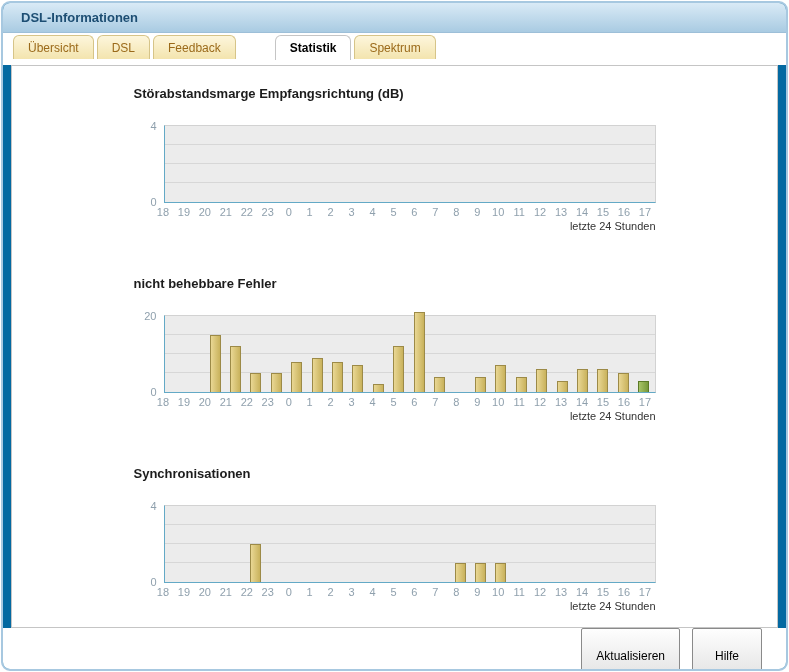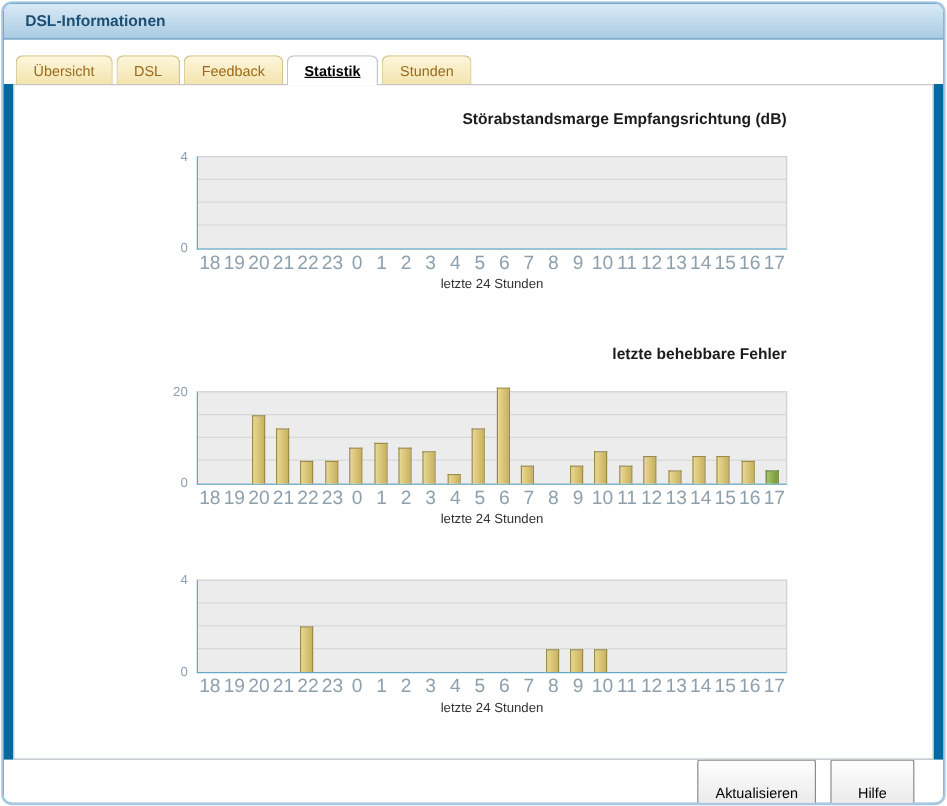--- a/index.html
+++ b/index.html
@@ -11,63 +11,63 @@
     display:flex; flex-direction:column;
   }
   .titlebar {
     height:30px; flex:0 0 30px;
     background:linear-gradient(#d9eaf6,#a9cbe2);
     border-bottom:1px solid #9dbfd8;
     display:flex; align-items:center; padding:0 18px;
     font-size:13px; font-weight:bold; color:#1d4e73;
   }
   .tabbar {
-    display:flex; gap:3px; padding:13px 0 0 10px; background:#fff;
+    display:flex; gap:3px; padding:2px 0 0 10px; background:#fff;
     position:relative; z-index:2; flex:0 0 32px; align-items:flex-start;
   }
   .tab {
     padding:5px 14px 4px; font-size:12px; color:#9b6a1a;
     background:linear-gradient(#fdf6dc,#f3e4ae);
     border:1px solid #d6c488; border-bottom:none;
     border-radius:6px 6px 0 0; cursor:pointer; white-space:nowrap;
   }
   .tab.active {
-    background:#fff; color:#000; font-weight:bold; text-decoration:underline;
-    border-color:#c5c5c5; position:relative; margin-bottom:-1px; padding-bottom:5px;
+    background:#fff; color:#000; font-weight:bold; 
+    border-color:#c5c5c5; position:relative; margin-bottom:-1px; padding-bottom:5px;margin-left:36px;
   }
   .content {
     margin:0 8px; border:1px solid #c5c5c5; background:#fff;
     flex:0 0 563px; height:563px; overflow:hidden; padding-top:20px;
     position:relative; z-index:1;
   }
   .chart-block { width:522px; margin:0 auto 44px; }
-  .chart-title { text-align:right; font-size:13px; font-weight:bold; color:#1c1c1c; margin-bottom:24px; }
+  .chart-title { text-align:left; font-size:13px; font-weight:bold; color:#1c1c1c; margin-bottom:24px; }
   .chart-row { display:flex; }
   .y-axis { width:30px; position:relative; font-size:11px; color:#8fa0ad; flex:0 0 30px; }
   .y-top { position:absolute; top:-5px; right:7px; }
   .y-bottom { position:absolute; bottom:-5px; right:7px; }
   .plot {
     position:relative; flex:1; height:78px;
     background:#ececec;
     border-top:1px solid #d2d2d2; border-right:1px solid #d2d2d2;
     border-left:1px solid #63a9c6; border-bottom:1px solid #63a9c6;
   }
   .gridline { position:absolute; left:0; right:0; height:1px; background:#d7d7d7; }
   .bar {
     position:absolute; bottom:0; width:11px;
     background:linear-gradient(to right,#e9d794,#c9b25c);
     border:1px solid #9c8a47; border-bottom:none;
   }
   .bar.current {
     background:linear-gradient(to right,#a8c468,#76983a);
     border-color:#5b7a27;
   }
-  .x-labels { display:flex; margin-left:31px; font-size:16px; color:#8fa0ad; margin-top:3px;justify-content:flex-end; }
+  .x-labels { display:flex; margin-left:19px; font-size:11px; color:#8fa0ad; margin-top:3px; }
   .x-labels span { flex:1; text-align:center; }
-  .chart-footer { margin-left:31px; text-align:center; font-size:11px; color:#333; margin-top:2px; }
+  .chart-footer { margin-left:31px; text-align:right; font-size:11px; color:#333; margin-top:2px; }
   .footer {
     flex:1; display:flex; align-items:center; justify-content:flex-end;
     gap:12px; padding:0 24px; background:#fff;
   }
   .btn {
     font-family:"Liberation Sans",sans-serif; font-size:12px; color:#000;
     padding:20px 14px; background:linear-gradient(#fefefe,#e0e0e0);
     border:1px solid #8a8a8a; border-radius:2px; cursor:pointer; min-width:70px;
   }
   .bottom-strip { flex:0 0 13px; height:13px; background:linear-gradient(#5d92be,#3a6f9f); }
@@ -78,21 +78,21 @@
 <div class="window">
   <div class="titlebar">
     <span>DSL-Informationen</span>
   </div>
 
   <div class="tabbar">
       <div class="tab">Übersicht</div>
       <div class="tab">DSL</div>
       <div class="tab">Feedback</div>
       <div class="tab active">Statistik</div>
-      <div class="tab">Stunden</div>
+      <div class="tab">Spektrum</div>
     </div>
 
   <div class="content">
     <div>
         <div class="chart-block">
           <div class="chart-title">Störabstandsmarge Empfangsrichtung (dB)</div>
           <div class="chart-row">
             <div class="y-axis">
               <span class="y-top">4</span>
               <span class="y-bottom">0</span>
@@ -125,21 +125,21 @@
             <span>12</span>
             <span>13</span>
             <span>14</span>
             <span>15</span>
             <span>16</span>
             <span>17</span>
           </div>
           <div class="chart-footer">letzte 24 Stunden</div>
         </div>
         <div class="chart-block">
-          <div class="chart-title">letzte behebbare Fehler</div>
+          <div class="chart-title">nicht behebbare Fehler</div>
           <div class="chart-row">
             <div class="y-axis">
               <span class="y-top">20</span>
               <span class="y-bottom">0</span>
             </div>
             <div class="plot">
               <div class="gridline" style="bottom: 25%;"></div>
               <div class="gridline" style="bottom: 50%;"></div>
               <div class="gridline" style="bottom: 75%;"></div>
               <div class="bar" style="left: calc(10.4167% - 6px); height: 75%;"></div>
@@ -187,20 +187,21 @@
             <span>12</span>
             <span>13</span>
             <span>14</span>
             <span>15</span>
             <span>16</span>
             <span>17</span>
           </div>
           <div class="chart-footer">letzte 24 Stunden</div>
         </div>
         <div class="chart-block">
+          <div class="chart-title">Synchronisationen</div>
           <div class="chart-row">
             <div class="y-axis">
               <span class="y-top">4</span>
               <span class="y-bottom">0</span>
             </div>
             <div class="plot">
               <div class="gridline" style="bottom: 25%;"></div>
               <div class="gridline" style="bottom: 50%;"></div>
               <div class="gridline" style="bottom: 75%;"></div>
               <div class="bar" style="left: calc(18.75% - 6px); height: 50%;"></div>

